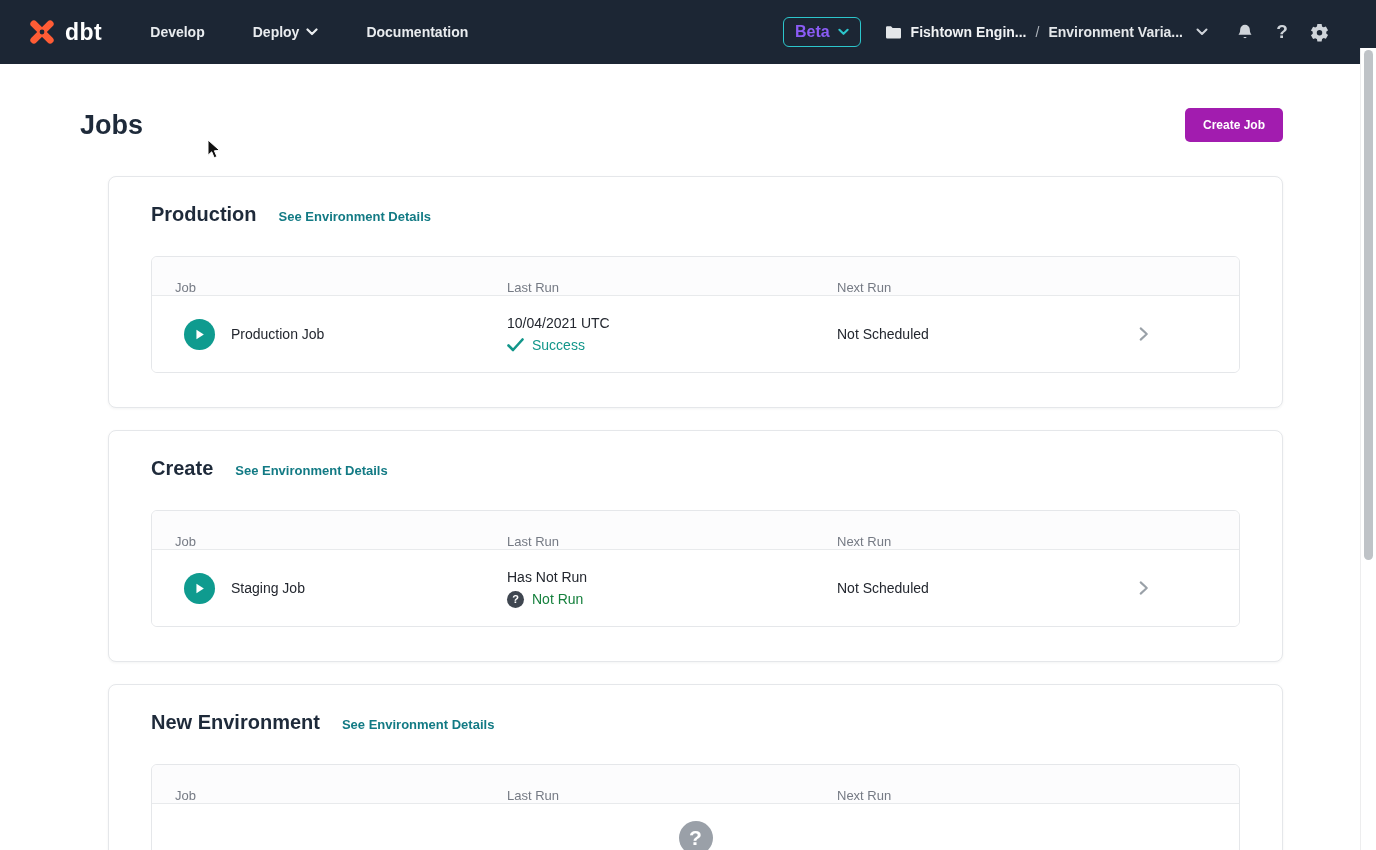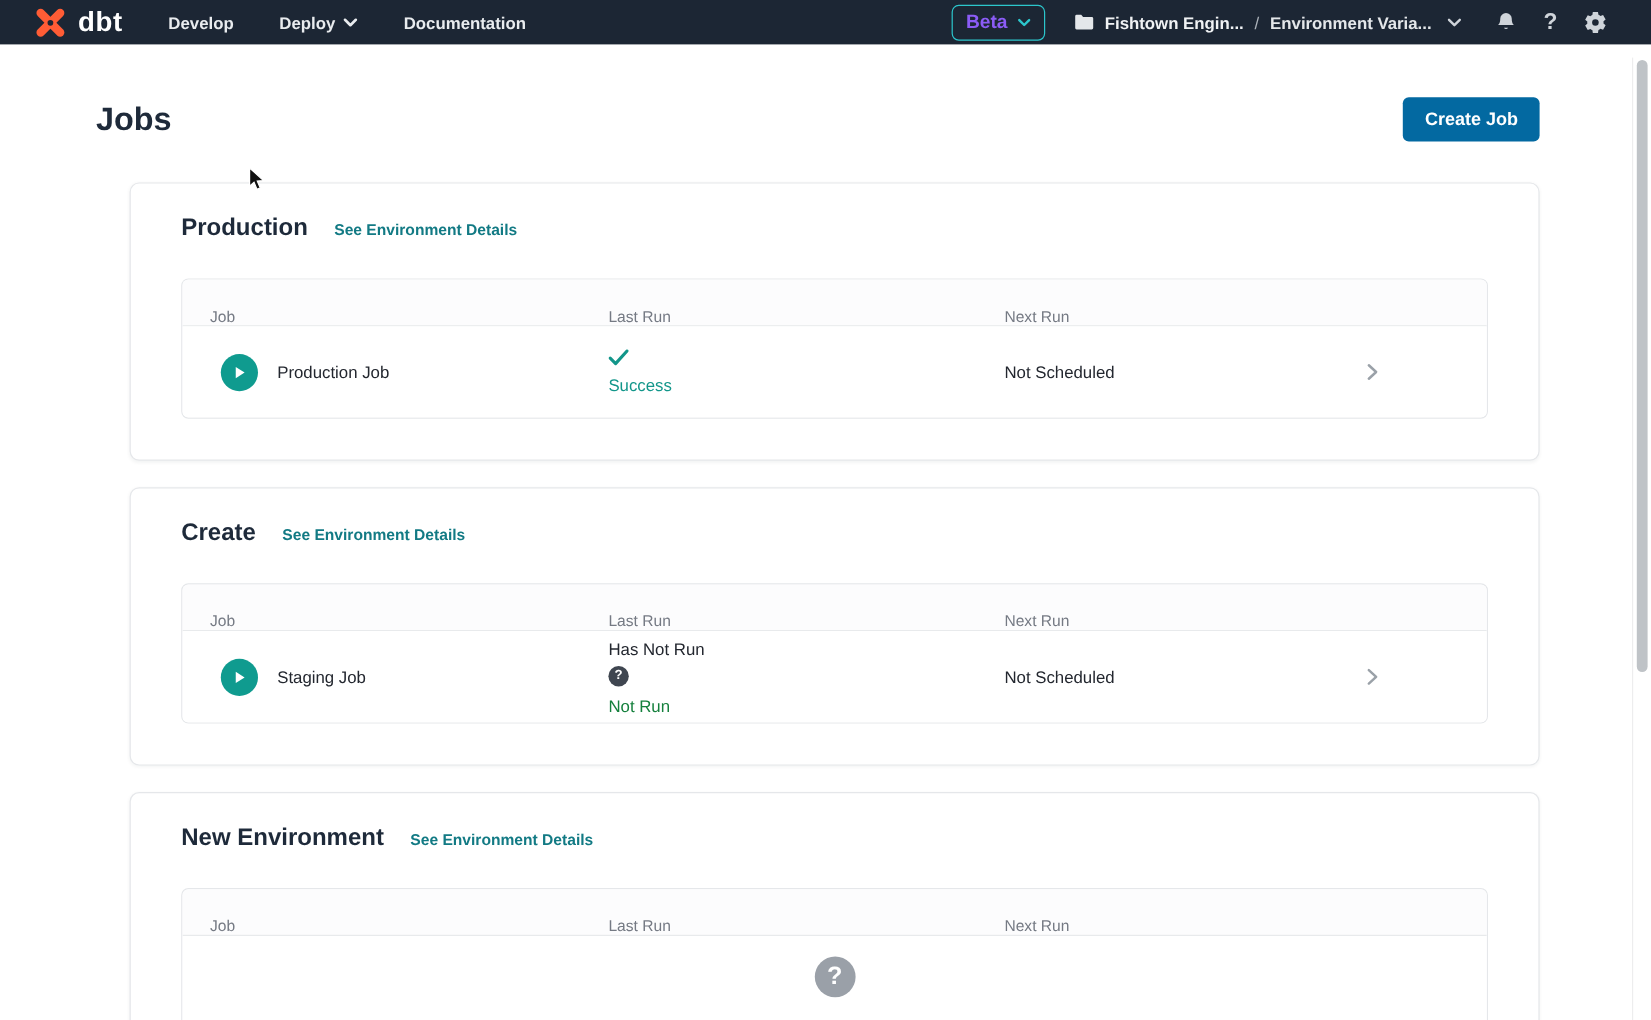--- a/index.html
+++ b/index.html
@@ -6,29 +6,29 @@
   html, body { width: 1376px; height: 850px; overflow: hidden; }
   body {
     font-family: "Liberation Sans", sans-serif;
     background: #ffffff;
     color: #23272f;
     position: relative;
   }
 
   
   .topnav {
-    height: 37px;
+    height: 64px;
     background: #1c2634;
     display: flex;
     align-items: center;
-    padding: 0 36px 0 26px;
+    padding: 0 46px 0 26px;
   }
   .brand { display: flex; align-items: center; gap: 7px; margin-right: 38px; }
   .brand-text { color: #ffffff; font-size: 23px; font-weight: bold; letter-spacing: 0.5px; }
-  .nav-links { display: flex; align-items: center; gap: 38px; }
+  .nav-links { display: flex; align-items: center; gap: 48px; margin-left: 10px; }
   .nav-link {
     color: #e9ecef; font-size: 14px; font-weight: bold;
     display: flex; align-items: center; gap: 7px; cursor: pointer;
   }
   .nav-right { margin-left: auto; display: flex; align-items: center; }
   .beta-btn {
     display: flex; align-items: center; gap: 8px;
     border: 1.5px solid #2cc6cc; border-radius: 6px;
     color: #8b5cf6; font-size: 16px; font-weight: bold;
     padding: 5px 11px; background: transparent; cursor: pointer;
@@ -42,22 +42,22 @@
   .nav-icon { width: 22px; height: 22px; display: flex; align-items: center; justify-content: center; cursor: pointer; }
   .help-glyph { color: #cfd4da; font-size: 19px; font-weight: bold; }
 
   
   .page-header {
     display: flex; justify-content: space-between; align-items: center;
     margin: 44px 93px 0 80px;
   }
   .page-title { font-size: 27px; font-weight: bold; color: #1e2a3a; }
   .create-job-btn {
-    background: #0369a1; color: #ffffff; border: none; border-radius: 5px;
-    font-size: 15px; font-weight: bold; padding: 10px 18px; cursor: pointer;
+    background: #a21caf; color: #ffffff; border: none; border-radius: 5px;
+    font-size: 12px; font-weight: bold; padding: 10px 18px; cursor: pointer;
     font-family: "Liberation Sans", sans-serif;
   }
 
   
   .env-card {
     margin: 34px 93px 22px 108px;
     background: #ffffff;
     border: 1px solid #e5e7ea;
     border-radius: 8px;
     box-shadow: 0 1px 3px rgba(20,30,40,0.05);
@@ -90,21 +90,21 @@
   }
   .job-cell { width: 355px; padding-left: 32px; display: flex; align-items: center; gap: 16px; }
   .play-btn {
     width: 31px; height: 31px; border-radius: 50%;
     background: #0f9b8f; display: flex; align-items: center; justify-content: center;
     flex: none; cursor: pointer; border: none;
   }
   .job-name { font-size: 14px; font-weight: normal; color: #23272f; }
   .last-cell { width: 330px; display: flex; flex-direction: column; gap: 6px; }
   .last-line1 { font-size: 14px; color: #23272f; }
-  .status-line { display: flex; align-items: flex-start; gap: 8px; flex-direction: column; }
+  .status-line { display: flex; align-items: center; gap: 8px; }
   .status-success { color: #12968a; font-size: 14px; }
   .status-notrun { color: #15803d; font-size: 14px; }
   .qmark-badge {
     width: 17px; height: 17px; border-radius: 50%;
     background: #3f4650; color: #ffffff;
     font-size: 11px; font-weight: bold;
     display: flex; align-items: center; justify-content: center; flex: none;
   }
   .next-cell { flex: 1; font-size: 14px; color: #23272f; }
   .row-chevron { position: absolute; right: 88px; top: 50%; transform: translateY(-50%); display: flex; }
@@ -225,20 +225,21 @@
     <div class="t-row">
       <div class="job-cell">
         <button class="play-btn">
           <svg width="13" height="13" viewBox="0 0 12 12">
               <path d="M3.2 1.6 L10 6 L3.2 10.4 Z" fill="#ffffff"></path>
             </svg>
         </button>
         <span class="job-name">Production Job</span>
       </div>
       <div class="last-cell">
+        <span class="last-line1">10/04/2021 UTC</span>
         <span class="status-line">
           <span style="display:flex;">
             <svg width="17" height="14" viewBox="0 0 17 14">
                 <path d="M1.5 7.5 L6 12 L15.5 1.5" stroke="#12968a" stroke-width="2.6" fill="none" stroke-linecap="round" stroke-linejoin="round"></path>
               </svg>
           </span>
           <span class="status-success">Success</span>
         </span>
       </div>
       <div class="next-cell">Not Scheduled</div>

